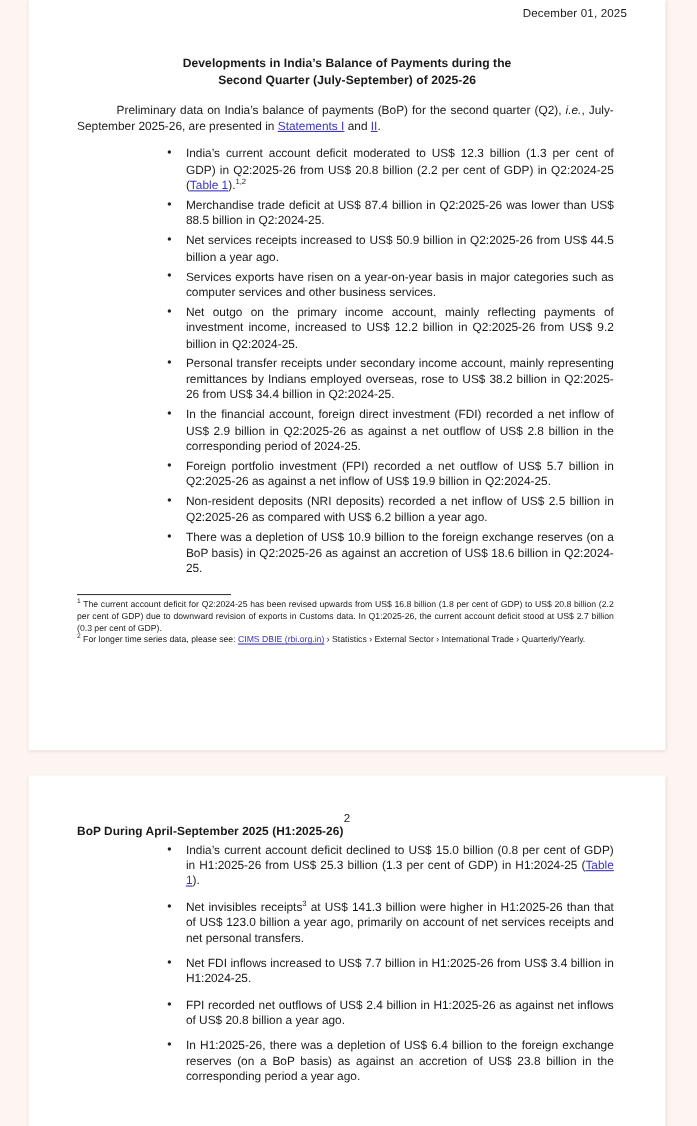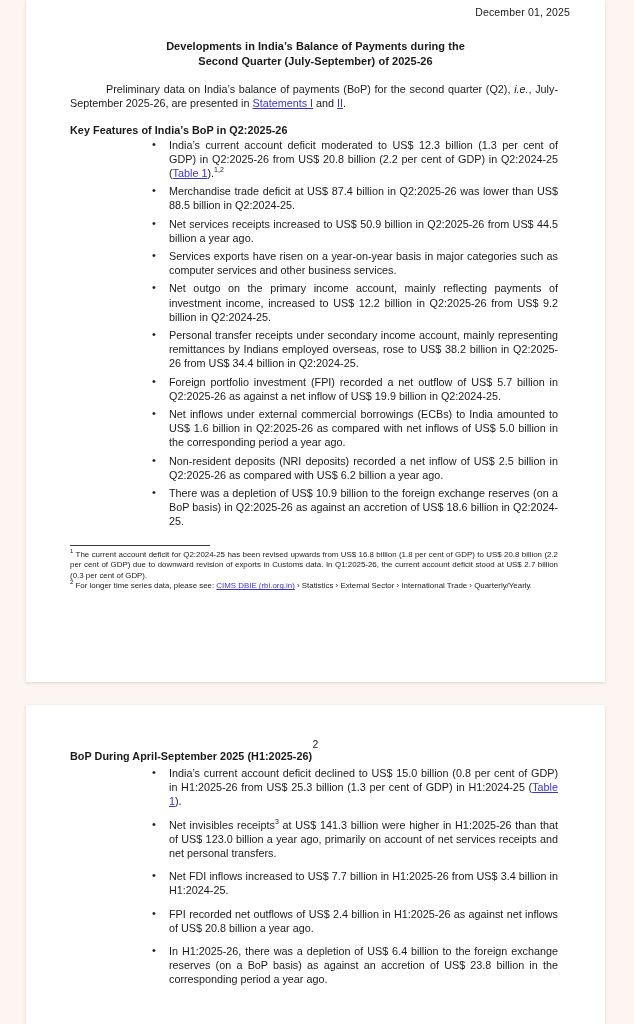--- a/index.html
+++ b/index.html
@@ -41,21 +41,21 @@
     padding-top: 6px;
     padding-right: 23px;
     letter-spacing: 0.15px;
   }
 
   .doc-title {
     text-align: center;
     font-weight: bold;
     font-size: 11px;
     line-height: 14.5px;
-    margin-top: 21px;
+    margin-top: 33px;
     padding: 0 60px;
     letter-spacing: 0.05px;
   }
 
   .intro {
     margin-top: 14px;
     padding: 0 35px 0 32px;
     font-size: 10.8px;
     line-height: 14.3px;
     text-align: justify;
@@ -144,31 +144,30 @@
 
       <div class="date-line">December 01, 2025</div>
 
       <div class="doc-title">
         <span>Developments in India’s Balance of Payments during the</span><br>
         <span>Second Quarter (July-September) of 2025-26</span>
       </div>
 
       <p class="intro"><span>Preliminary data on India’s balance of payments (BoP) for the second quarter (Q2), </span><i>i.e.</i><span>, July-September 2025-26, are presented in </span><a class="doclink" href="#">Statements I</a><span> and </span><a class="doclink" href="#">II</a><span>.</span></p>
 
-      <div class="section-head">Key Features of India’s BoP in Q2:2025-26</div>
 
       <ul class="bullets">
         <li><span>India’s current account deficit moderated to US$ 12.3 billion (1.3 per cent of GDP) in Q2:2025-26 from US$ 20.8 billion (2.2 per cent of GDP) in Q2:2024-25 (</span><a class="doclink" href="#">Table 1</a><span>).</span><sup>1,2</sup></li>
         <li><span>Merchandise trade deficit at US$ 87.4 billion in Q2:2025-26 was lower than US$ 88.5 billion in Q2:2024-25.</span></li>
         <li><span>Net services receipts increased to US$ 50.9 billion in Q2:2025-26 from US$ 44.5 billion a year ago.</span></li>
         <li><span>Services exports have risen on a year-on-year basis in major categories such as computer services and other business services.</span></li>
         <li><span>Net outgo on the primary income account, mainly reflecting payments of investment income, increased to US$ 12.2 billion in Q2:2025-26 from US$ 9.2 billion in Q2:2024-25.</span></li>
         <li><span>Personal transfer receipts under secondary income account, mainly representing remittances by Indians employed overseas, rose to US$ 38.2 billion in Q2:2025-26 from US$ 34.4 billion in Q2:2024-25.</span></li>
+        <li><span>In the financial account, foreign direct investment (FDI) recorded a net inflow of US$ 2.9 billion in Q2:2025-26 as against a net outflow of US$ 2.8 billion in the corresponding period of 2024-25.</span></li>
         <li><span>Foreign portfolio investment (FPI) recorded a net outflow of US$ 5.7 billion in Q2:2025-26 as against a net inflow of US$ 19.9 billion in Q2:2024-25.</span></li>
-        <li><span>Net inflows under external commercial borrowings (ECBs) to India amounted to US$ 1.6 billion in Q2:2025-26 as compared with net inflows of US$ 5.0 billion in the corresponding period a year ago.</span></li>
         <li><span>Non-resident deposits (NRI deposits) recorded a net inflow of US$ 2.5 billion in Q2:2025-26 as compared with US$ 6.2 billion a year ago.</span></li>
         <li><span>There was a depletion of US$ 10.9 billion to the foreign exchange reserves (on a BoP basis) in Q2:2025-26 as against an accretion of US$ 18.6 billion in Q2:2024-25.</span></li>
       </ul>
 
       <div class="fn-rule"></div>
 
       <div class="footnotes">
         <p><sup>1</sup><span> The current account deficit for Q2:2024-25 has been revised upwards from US$ 16.8 billion (1.8 per cent of GDP) to US$ 20.8 billion (2.2 per cent of GDP) due to downward revision of exports in Customs data. In Q1:2025-26, the current account deficit stood at US$ 2.7 billion (0.3 per cent of GDP).</span></p>
         <p><sup>2</sup><span> For longer time series data, please see: </span><a class="doclink" href="#">CIMS DBIE (rbi.org.in)</a><span class="fn-arrow"> › Statistics › External Sector › International Trade › Quarterly/Yearly.</span></p>
       </div>

